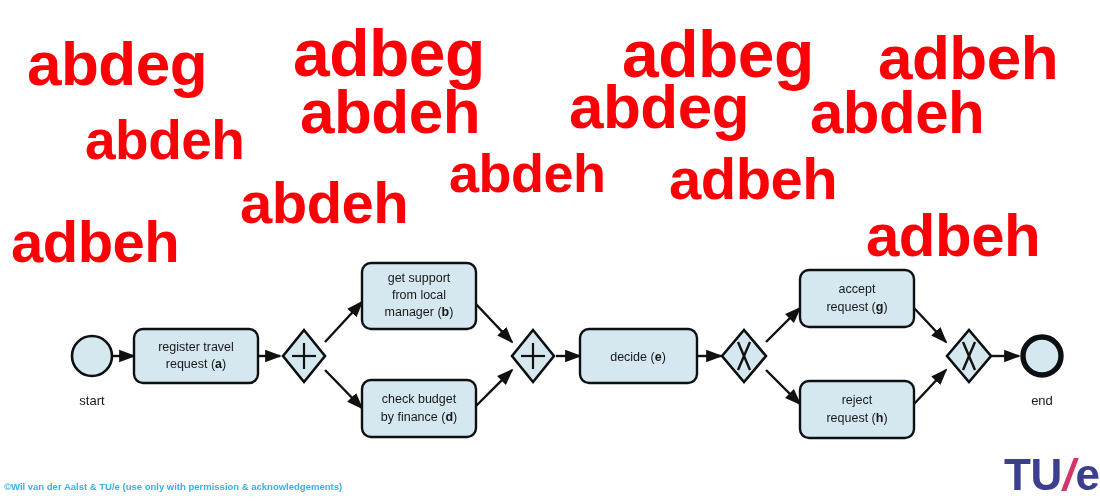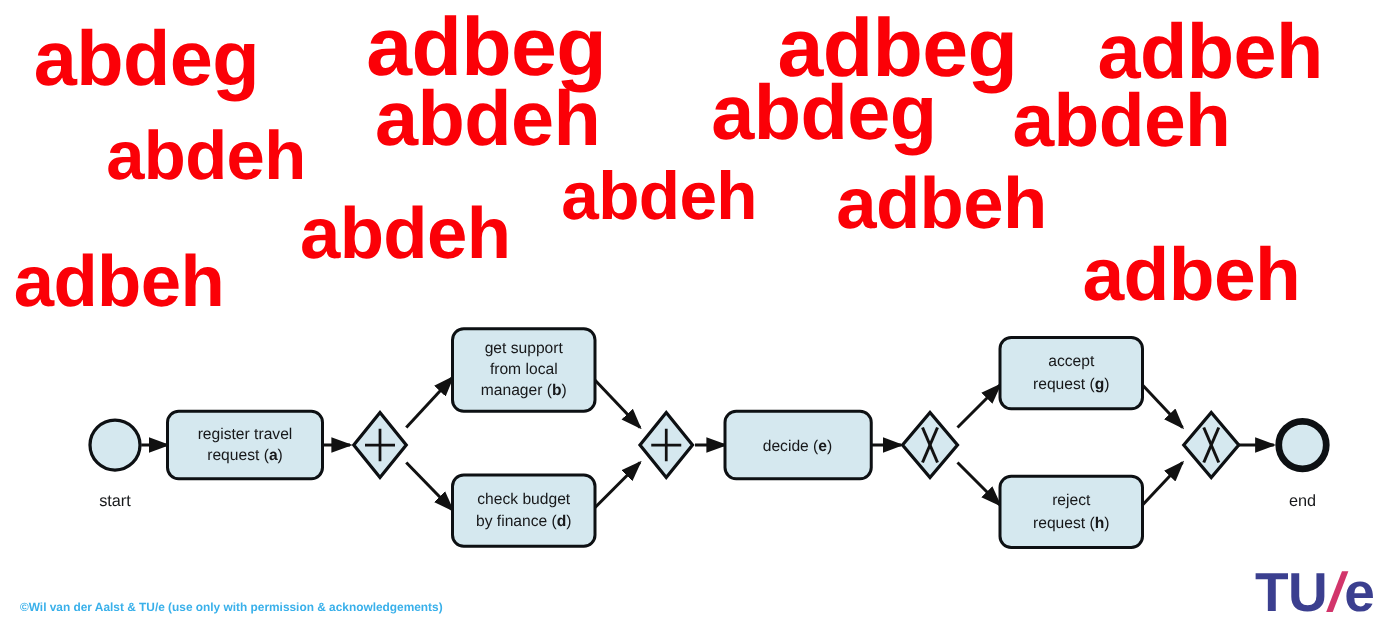--- a/index.html
+++ b/index.html
@@ -16,21 +16,21 @@
     width: 1100px;
     height: 501px;
     background: #ffffff;
     overflow: hidden;
   }
 
   
   #wordcloud {
     position: absolute;
     left: 0;
-    top: 0;
+    top: 16px;
     width: 929px;
     height: 252px;
   }
   .trace-word {
     position: absolute;
     color: #fb0007;
     font-family: "Liberation Sans", sans-serif;
     font-weight: bold;
     white-space: nowrap;
     line-height: 1;
@@ -55,21 +55,21 @@
   .bpmn-label-b { font-weight: bold; }
   .event-label {
     font-family: "Liberation Sans", sans-serif;
     font-size: 13px;
     fill: #17181a;
   }
 
   
   #footer-copyright {
     position: absolute;
-    left: 16px;
+    left: 4px;
     top: 481px;
     font-family: "Liberation Sans", sans-serif;
     font-size: 9.5px;
     font-weight: bold;
     color: #39b0ea;
     white-space: nowrap;
   }
   #tue-logo {
     position: absolute;
     left: 1004px;

